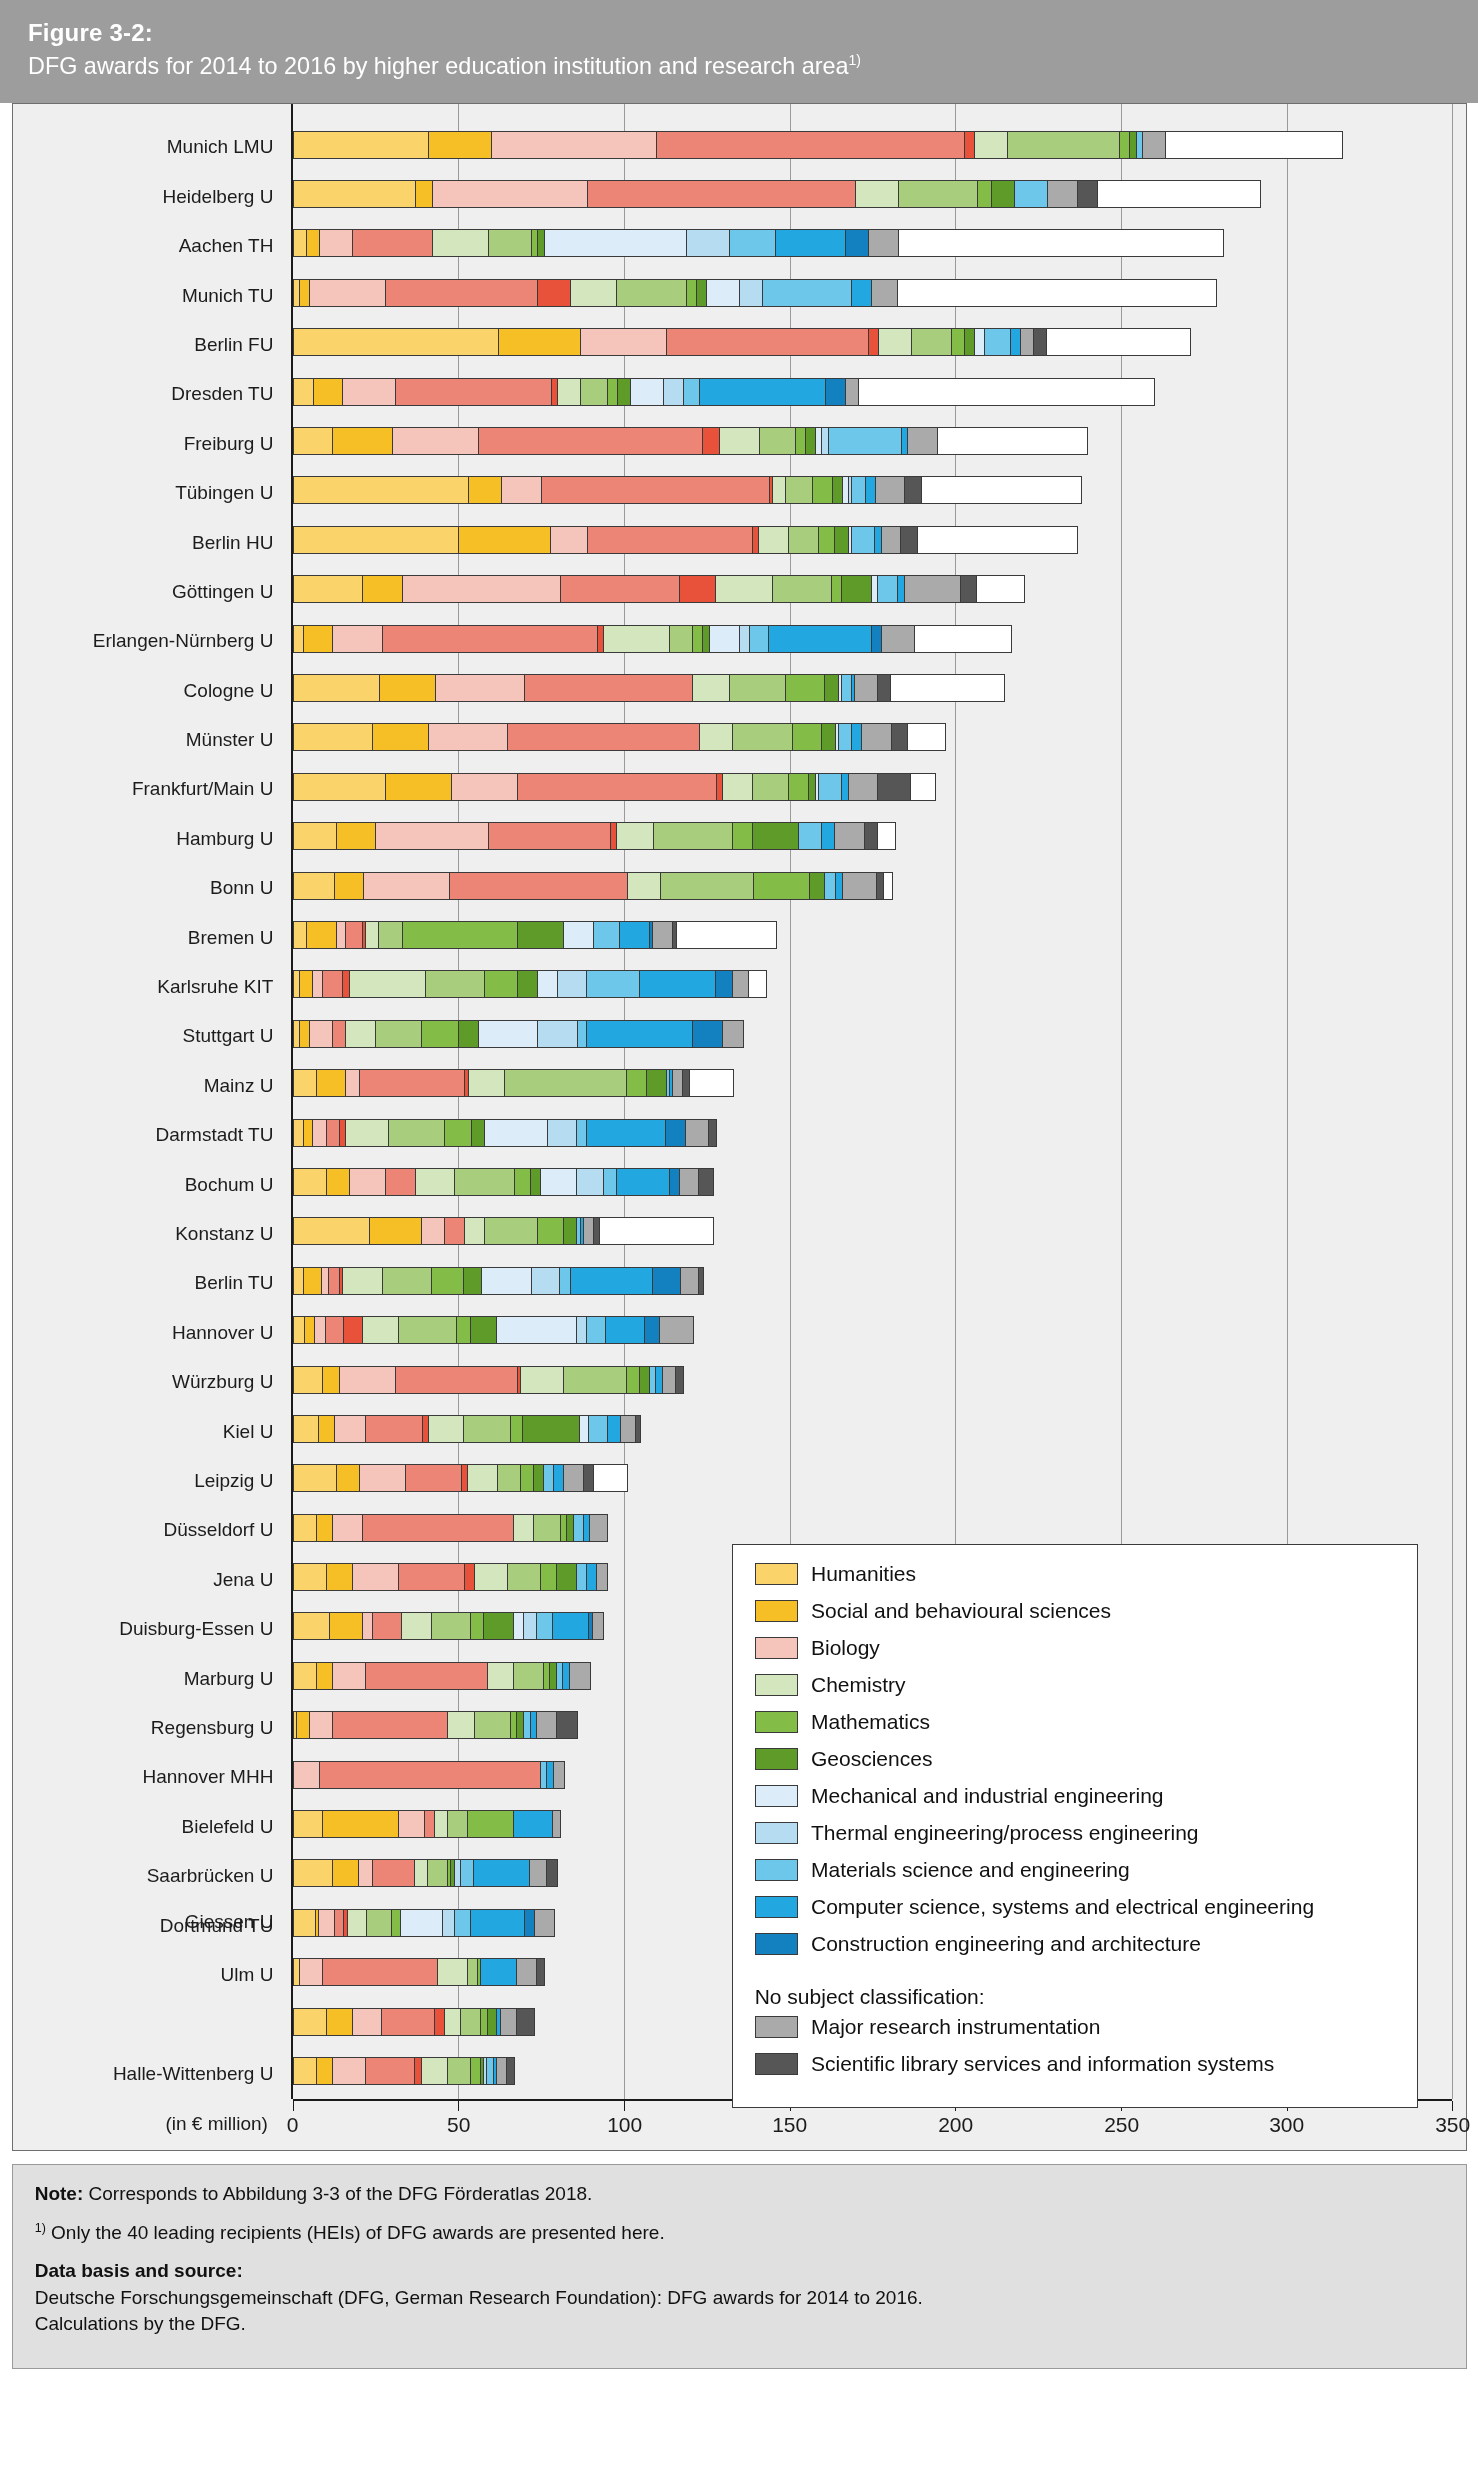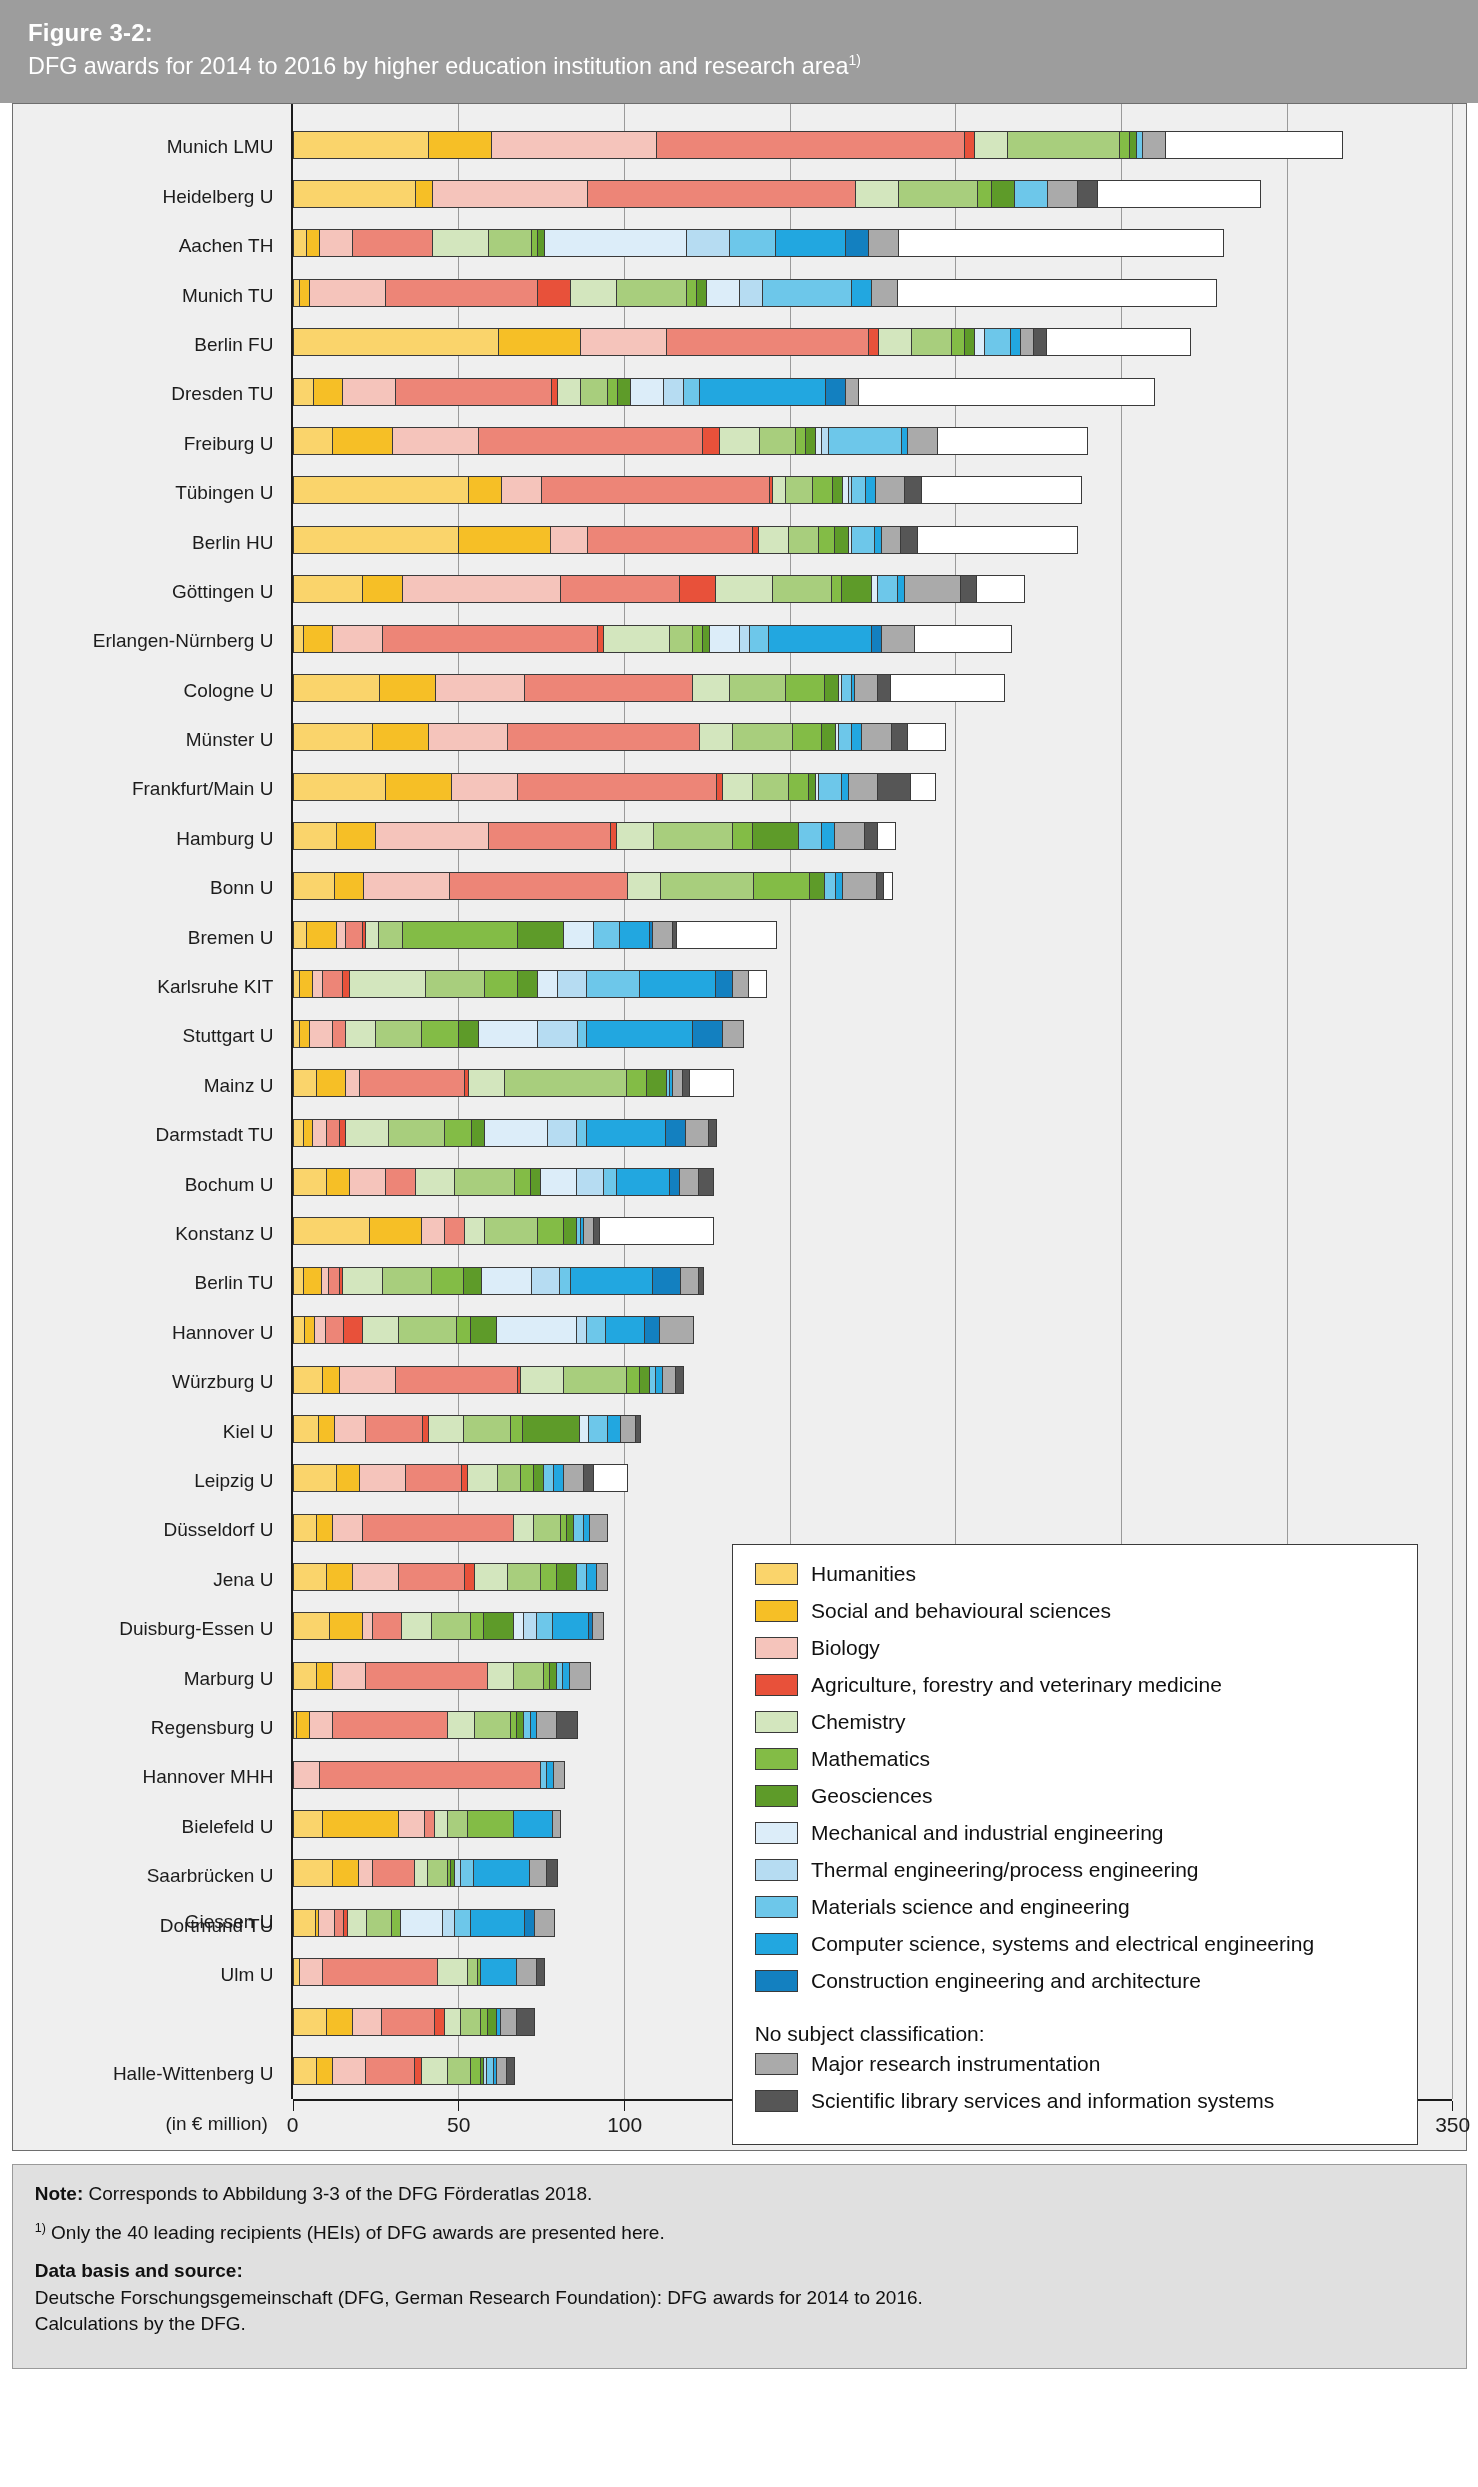--- a/index.html
+++ b/index.html
@@ -896,24 +896,20 @@
             </div>
             <div class="legend-item">
               <div class="swatch" style="background: rgb(246, 191, 38);"></div>
               <div class="legend-text">Social and behavioural sciences</div>
             </div>
             <div class="legend-item">
               <div class="swatch" style="background: rgb(245, 196, 187);"></div>
               <div class="legend-text">Biology</div>
             </div>
             <div class="legend-item">
-              <div class="swatch" style="background: rgb(232, 81, 58);"></div>
-              <div class="legend-text">Agriculture, forestry and veterinary medicine</div>
-            </div>
-            <div class="legend-item">
               <div class="swatch" style="background: rgb(211, 230, 190);"></div>
               <div class="legend-text">Chemistry</div>
             </div>
             <div class="legend-item">
               <div class="swatch" style="background: rgb(131, 188, 70);"></div>
               <div class="legend-text">Mathematics</div>
             </div>
             <div class="legend-item">
               <div class="swatch" style="background: rgb(94, 155, 41);"></div>
               <div class="legend-text">Geosciences</div>

